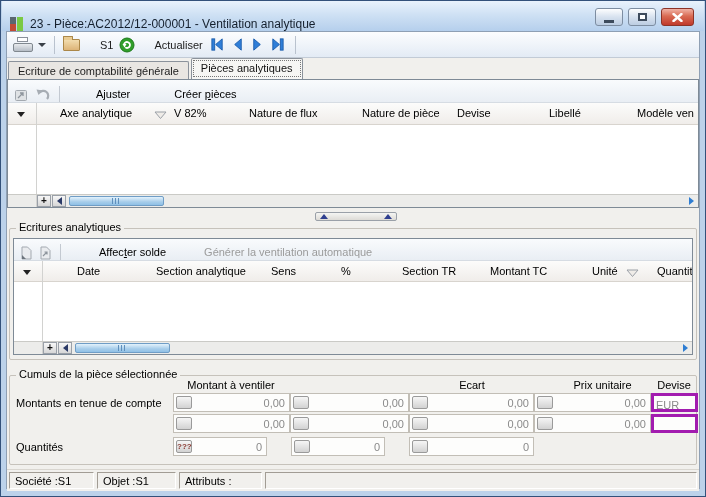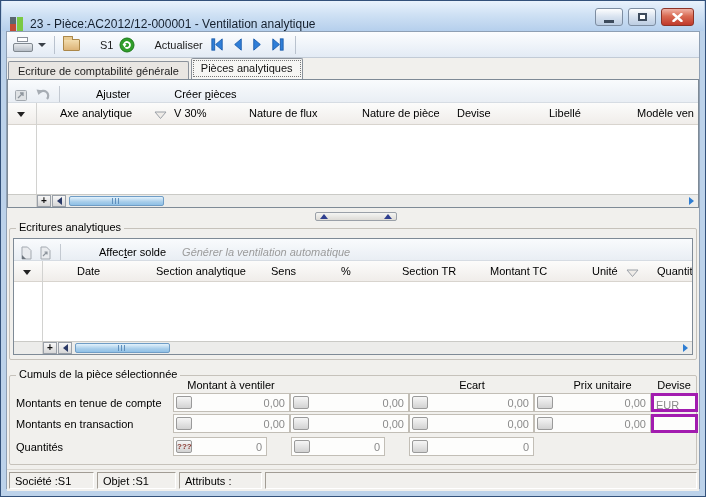--- a/index.html
+++ b/index.html
@@ -184,21 +184,21 @@
         <span class="flatbtn" style="margin-left:28px;"><span>Créer </span><span class="u">p</span><span>ièces</span></span>
       </div>
       <div class="ghead">
         <span class="gutter-arrow"></span>
         <span class="hcell" style="left:52px;">Axe analytique</span>
         <span class="hfunnel" style="left:146px;">
           <svg width="13" height="9" viewBox="0 0 13 9">
               <polygon points="1,1 12,1 6.5,7.5" fill="#efece8" stroke="#9aa0a7"></polygon>
             </svg>
         </span>
-        <span class="hcell" style="left:166px;">V 30%</span>
+        <span class="hcell" style="left:166px;">V 82%</span>
         <span class="hcell" style="left:241px;">Nature de flux</span>
         <span class="hcell" style="left:354px;">Nature de pièce</span>
         <span class="hcell" style="left:449px;">Devise</span>
         <span class="hcell" style="left:541px;">Libellé</span>
         <span class="hcell" style="left:629px;">Modèle ven</span>
       </div>
       <div class="gbody"></div>
       <div class="gscroll">
         <span class="sspacer"></span>
         <span class="sbtn">+</span>
@@ -233,21 +233,21 @@
               </svg>
           </span>
           <span class="gico">
             <svg width="12" height="14" viewBox="0 0 12 14">
                 <path d="M2 1 h5.5 L11 4.5 V13 H2 Z" fill="#e9ebee" stroke="#a3a9b0"></path>
                 <path d="M4 10 L8 6 M5.5 6 h2.5 v2.5" stroke="#8d949c" fill="none" stroke-width="1.2"></path>
               </svg>
           </span>
           <span class="gsep"></span>
           <span class="flatbtn" style="margin-left:24px;"><span>Affec</span><span class="u">t</span><span>er solde</span></span>
-          <span class="flatbtn disabled" style="font-style:italic;">Générer la ventilation automatique</span>
+          <span class="flatbtn disabled" style="margin-left:22px;">Générer la ventilation automatique</span>
         </div>
         <div class="ghead" style="height:21px;">
           <span class="gutter-arrow"></span>
           <span class="hcell" style="left:63px;">Date</span>
           <span class="hcell" style="left:142px;">Section analytique</span>
           <span class="hcell" style="left:257px;">Sens</span>
           <span class="hcell" style="left:327px;">%</span>
           <span class="hcell" style="left:388px;">Section TR</span>
           <span class="hcell" style="left:476px;">Montant TC</span>
           <span class="hcell" style="left:578px;">Unité</span>
@@ -300,21 +300,20 @@
             <span class="fval">0,00</span>
           </span>
         <span class="field" style="left:524px;width:117px;">
             <button class="fbtn"></button>
             <span class="fval">0,00</span>
           </span>
         <span class="fdevise" style="left:641px;width:47px;">EUR</span>
       </div>
 
       <div class="crow" style="top:38px;">
-        <span class="rowlabel">Montants en transaction</span>
         <span class="field" style="left:163px;width:117px;">
             <button class="fbtn"></button>
             <span class="fval">0,00</span>
           </span>
         <span class="field" style="left:280px;width:119px;">
             <button class="fbtn"></button>
             <span class="fval">0,00</span>
           </span>
         <span class="field" style="left:399px;width:125px;">
             <button class="fbtn"></button>

